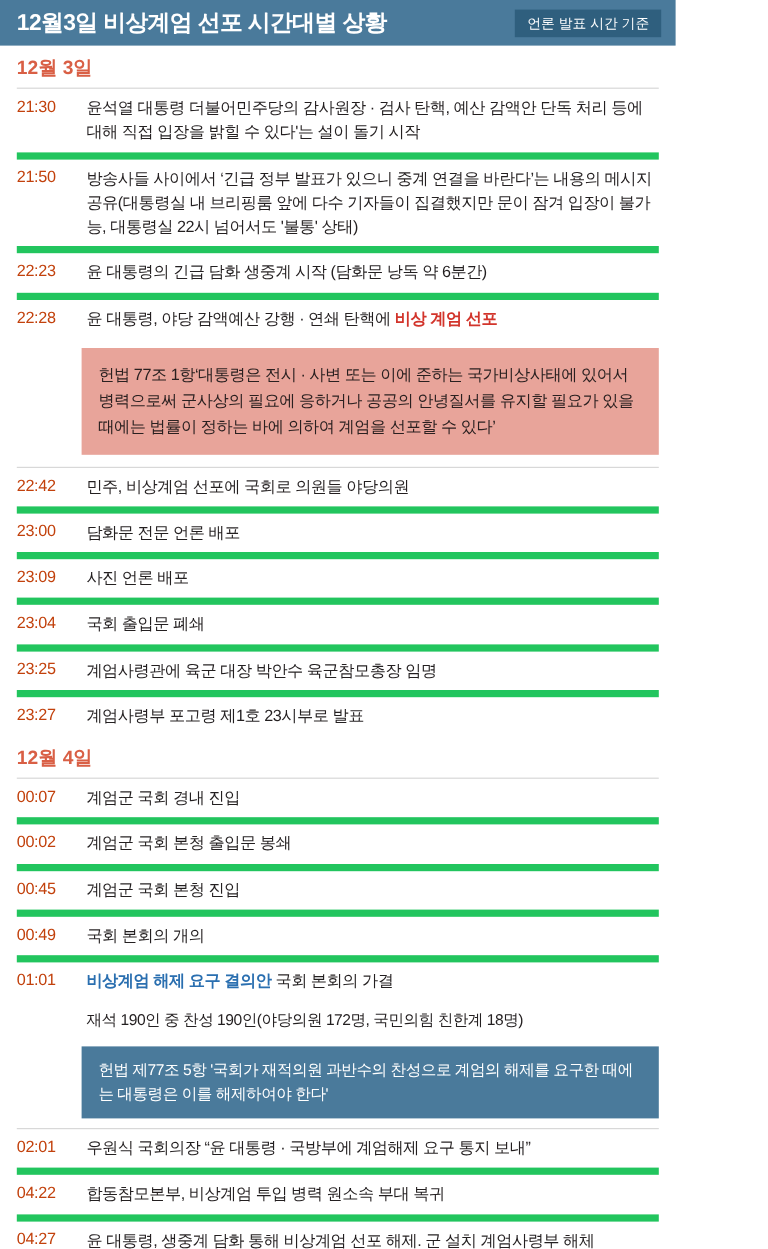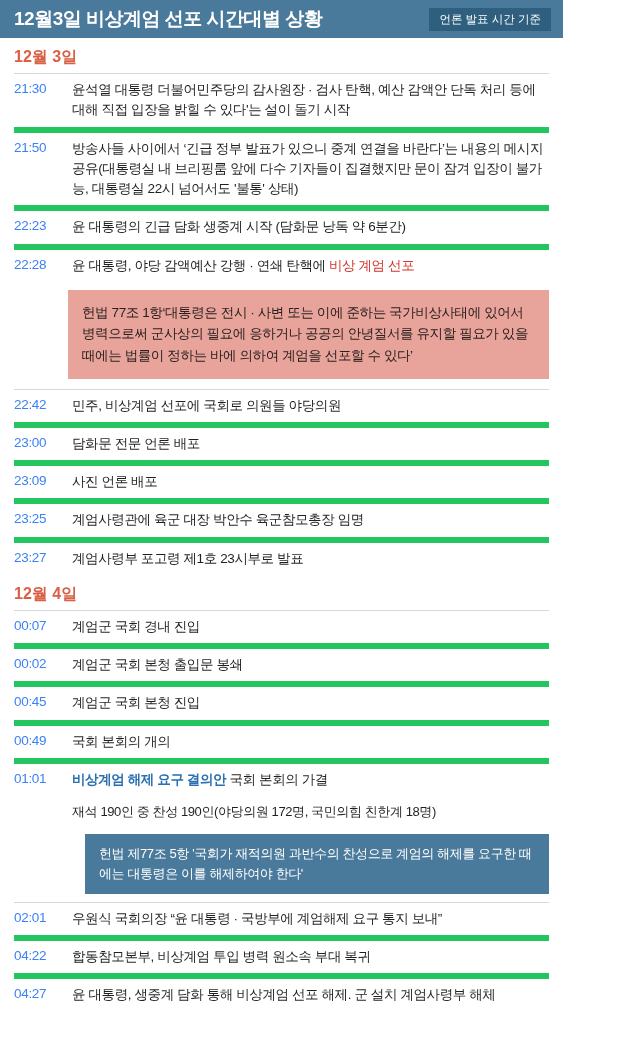--- a/index.html
+++ b/index.html
@@ -54,33 +54,33 @@
   .row {
     display: flex;
     align-items: flex-start;
     border-top: 6px solid #22c55e;
     padding: 6px 0 6px 0;
   }
   .row:first-child { border-top: 1px solid #d8d8d8; }
   .row-time {
     flex: 0 0 54px;
     font-size: 13.5px;
-    color: #3b82f6;
+    color: #c2410c;
     padding-top: 1px;
     letter-spacing: -0.3px;
   }
   .row-text {
     flex: 1 1 auto;
     font-size: 13.5px;
     line-height: 1.5;
     letter-spacing: -0.4px;
     color: #231f20;
     padding-left: 4px;
   }
-  .hl-red { color: #d2342b; font-weight: normal; }
+  .hl-red { color: #d2342b; font-weight: bold; }
   .hl-blue { color: #2a6fb0; font-weight: bold; }
   .row-sub {
     display: block;
     font-size: 13px;
     line-height: 1.5;
     margin-top: 12px;
   }
   
   .quote-wrap {
     padding: 8px 14px 10px 68px;
@@ -96,21 +96,20 @@
   }
   .quote-box.blue {
     background: #4a7a9b;
     color: #ffffff;
     font-size: 13px;
     line-height: 1.55;
     padding: 10px 14px;
   }
   .quote-wrap.blue-wrap {
     padding: 6px 14px 8px 68px;
-    margin-left: 17px;
   }
   .spacer-sm { height: 4px; }
 </style>
 </head>
 <body>
 
 <div class="page">
 
   <div class="header">
     <div class="header-title">12월3일 비상계엄 선포 시간대별 상황</div>
@@ -157,20 +156,24 @@
     <div class="row">
       <div class="row-time">23:00</div>
       <div class="row-text">담화문 전문 언론 배포</div>
     </div>
 
     <div class="row">
       <div class="row-time">23:09</div>
       <div class="row-text">사진 언론 배포</div>
     </div>
 
+    <div class="row">
+      <div class="row-time">23:04</div>
+      <div class="row-text">국회 출입문 폐쇄</div>
+    </div>
 
     <div class="row">
       <div class="row-time">23:25</div>
       <div class="row-text">계엄사령관에 육군 대장 박안수 육군참모총장 임명</div>
     </div>
 
     <div class="row">
       <div class="row-time">23:27</div>
       <div class="row-text">계엄사령부 포고령 제1호 23시부로 발표</div>
     </div>

